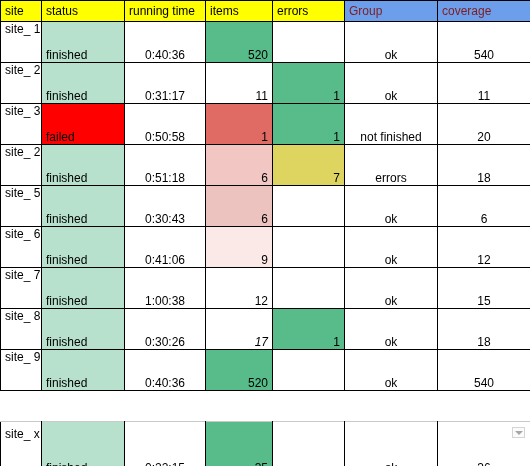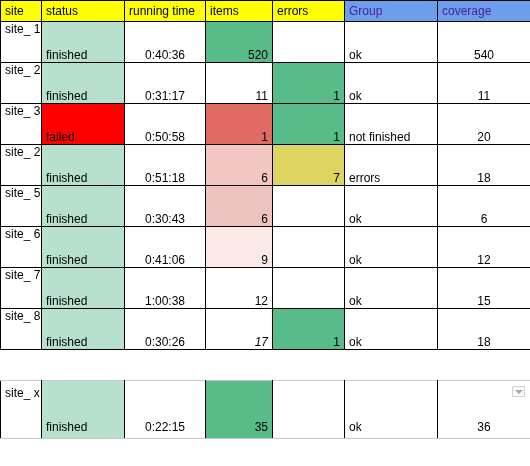--- a/index.html
+++ b/index.html
@@ -42,33 +42,33 @@
 
   
   thead th {
     height: 20px;
     vertical-align: middle;
     text-align: left;
     font-weight: bold;
     padding-left: 4px;
   }
   th.h-yellow { background: #ffff00; color: #000000; }
-  th.h-blue   { background: #6d9eeb; color: #4c1d95; }
+  th.h-blue   { background: #6d9eeb; color: #7f1d1d; }
 
   
   tbody tr { height: 40px; }
   tbody td { vertical-align: bottom; padding-bottom: 3px; height: 40px; }
 
   td.c-site     { text-align: right;  vertical-align: top; padding-top: 2px;
                   line-height: 15px; white-space: pre-line; }
   td.c-status   { text-align: left;  }
   td.c-time     { text-align: center; }
   td.c-items    { text-align: right; }
   td.c-errors   { text-align: right; }
-  td.c-group    { text-align: left;  }
+  td.c-group    { text-align: center;  }
   td.c-coverage { text-align: center; }
 
   
   col.w-site     { width: 41px; }
   col.w-status   { width: 83px; }
   col.w-time     { width: 81px; }
   col.w-items    { width: 67px; }
   col.w-errors   { width: 72px; }
   col.w-group    { width: 93px; }
   col.w-coverage { width: 93px; }
@@ -210,20 +210,30 @@
         <tr>
           <td class="c-site">site_
 8</td>
           <td class="c-status" style="background: rgb(183, 225, 205);">finished</td>
           <td class="c-time">0:30:26</td>
           <td class="c-items" style="background: rgb(255, 255, 255); font-style: italic;">17</td>
           <td class="c-errors" style="background: rgb(87, 187, 138);">1</td>
           <td class="c-group">ok</td>
           <td class="c-coverage">18</td>
         </tr>
+        <tr>
+          <td class="c-site">site_
+9</td>
+          <td class="c-status" style="background: rgb(183, 225, 205);">finished</td>
+          <td class="c-time">0:40:36</td>
+          <td class="c-items" style="background: rgb(87, 187, 138);">520</td>
+          <td class="c-errors" style="background: rgb(255, 255, 255);"></td>
+          <td class="c-group">ok</td>
+          <td class="c-coverage">540</td>
+        </tr>
       </tbody>
   </table>
 
   <div class="gap"></div>
 
   <table class="grid tail">
     <colgroup>
       <col class="w-site">
         <col class="w-status">
         <col class="w-time">

